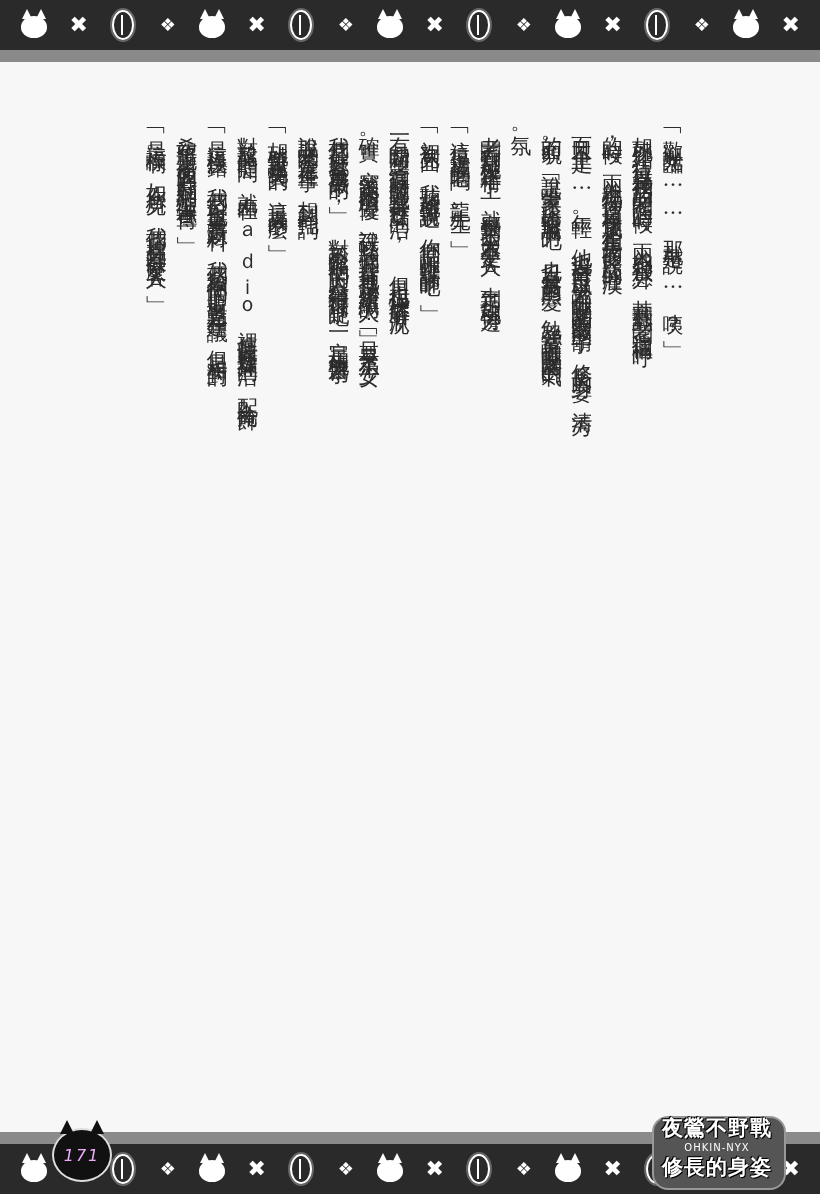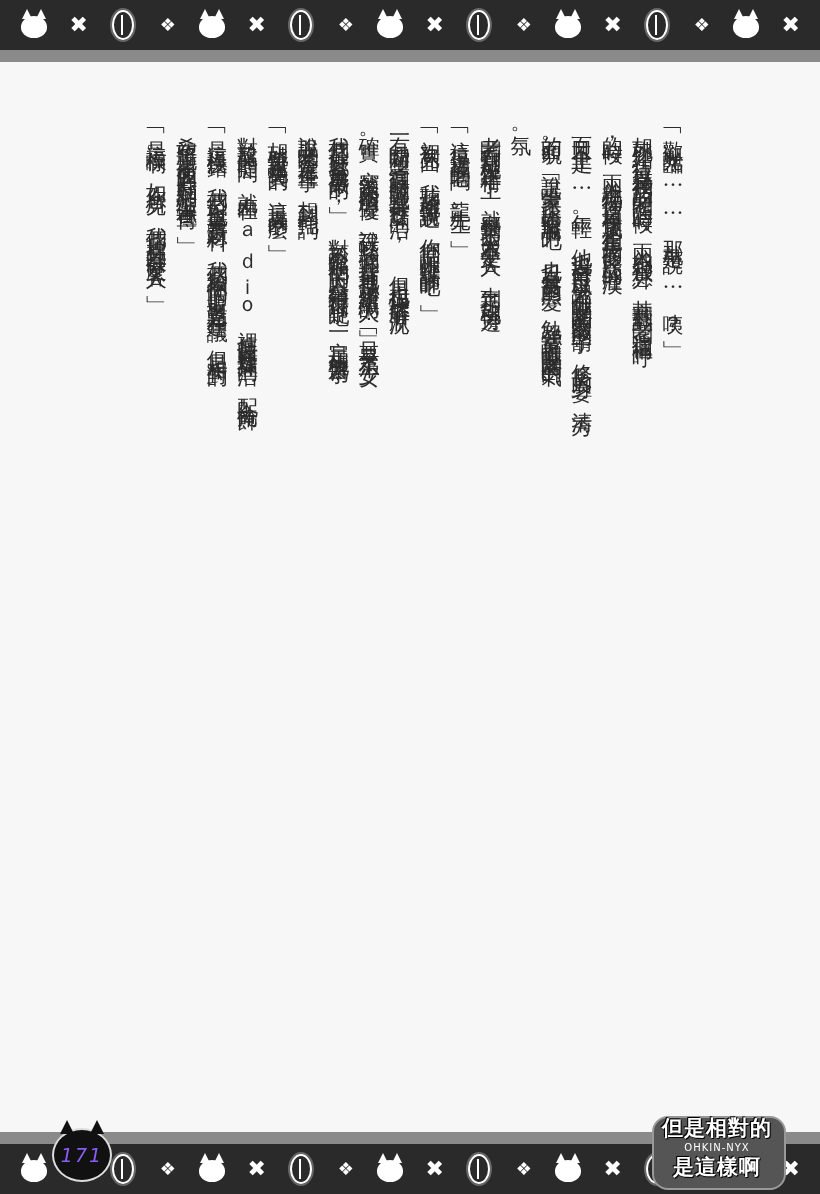--- a/index.html
+++ b/index.html
@@ -40,21 +40,21 @@
     box-shadow:0 0 0 2px #666; position:relative;
   }
   .ring::after {
     content:""; position:absolute; left:7px; top:3px; width:2px; height:20px; background:#fff;
   }
   .diamond { color:#fff; font-size:18px; line-height:1; font-family:"DejaVu Sans", sans-serif; }
 
   .page-badge {
     position:absolute; left:52px; top:1128px; width:56px; height:50px;
     background:#111; border:2px solid #ddd; border-radius:50%;
-    color:#8b5cf6; font-style:italic; font-size:19px;
+    color:#f0abfc; font-style:italic; font-size:16px;
     display:flex; align-items:center; justify-content:center;
     font-family:"DejaVu Sans", sans-serif; letter-spacing:2px;
   }
   .page-badge::before, .page-badge::after {
     content:""; position:absolute; top:-10px; width:0; height:0;
     border-left:7px solid transparent; border-right:7px solid transparent;
     border-bottom:14px solid #111;
   }
   .page-badge::before { left:6px; }
   .page-badge::after { right:6px; }
@@ -231,16 +231,16 @@
       </div>
   </div>
 </div>
 
 <div class="page-badge">
   <span>171</span>
 </div>
 
 <div class="logo">
   <div class="logo-bg"></div>
-  <div class="logo-line1">但是相對的</div>
+  <div class="logo-line1">夜鶯不野戰</div>
   <div class="logo-line2">OHKIN-NYX</div>
-  <div class="logo-line3">是這樣啊</div>
+  <div class="logo-line3">修長的身姿</div>
 </div>
 
 </body></html>

